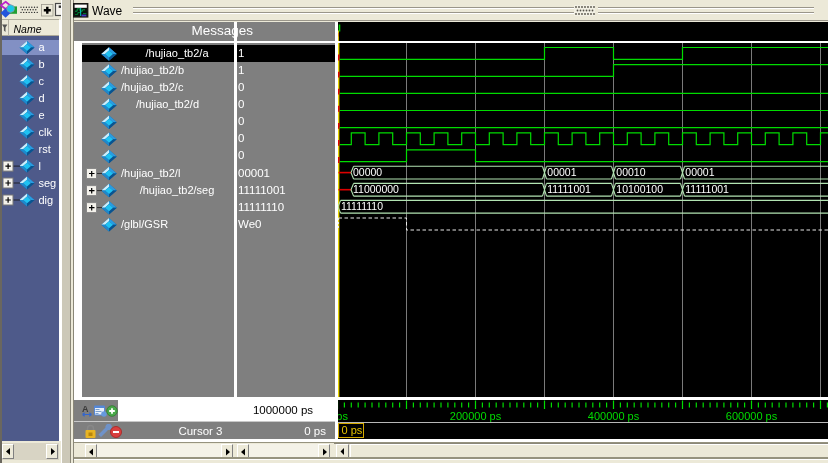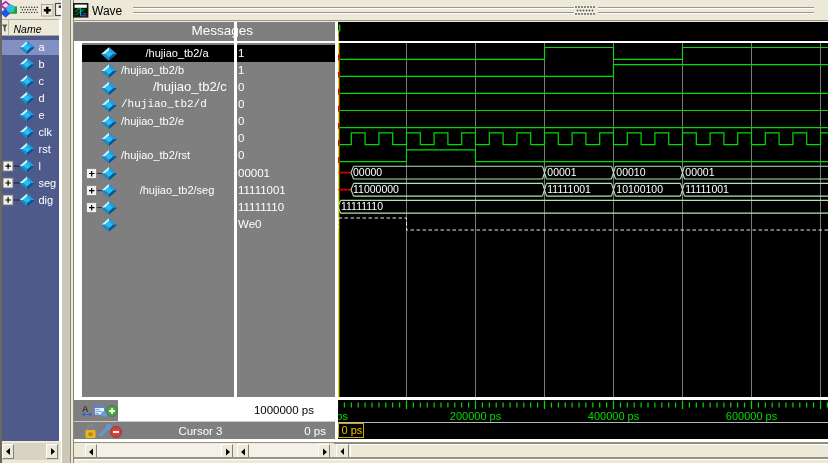--- a/index.html
+++ b/index.html
@@ -228,33 +228,33 @@
   <div class="abs" style="left:233.5px;top:21.5px;width:3.5px;height:419.5px;background:#fff;"></div>
   <div class="abs" style="left:237px;top:43px;width:97.5px;height:353.5px;background:#7f7f7f;"></div>
   <div class="abs" style="left:334.5px;top:21.5px;width:3.5px;height:419.5px;background:#fff;"></div>
 
   <div style="position:absolute;left:82px;top:45.3px;width:151.5px;height:16.8px;background:#000;"></div>
     <div style="position:absolute;left:237px;top:45.3px;width:97.5px;height:16.8px;background:#000;"></div>
     <div style="position:absolute;left:121px;top:46.0px;width:112px;height:14px;line-height:14px;font-size:11px;color:#fff;white-space:nowrap;overflow:hidden;text-align:center;">/hujiao_tb2/a</div>
     <div style="position:absolute;left:238px;top:46.0px;width:95px;height:14px;line-height:14px;font-size:11.5px;color:#fff;white-space:nowrap;">1</div>
     <div style="position:absolute;left:121px;top:63.1px;width:112px;height:14px;line-height:14px;font-size:11px;color:#fff;white-space:nowrap;overflow:hidden;">/hujiao_tb2/b</div>
     <div style="position:absolute;left:238px;top:63.1px;width:95px;height:14px;line-height:14px;font-size:11.5px;color:#fff;white-space:nowrap;">1</div>
-    <div style="position:absolute;left:121px;top:80.1px;width:112px;height:14px;line-height:14px;font-size:13px;color:#fff;white-space:nowrap;overflow:hidden;margin-left:32px;">/hujiao_tb2/c</div>
+    <div style="position:absolute;left:121px;top:80.1px;width:112px;height:14px;line-height:14px;font-size:11px;color:#fff;white-space:nowrap;overflow:hidden;">/hujiao_tb2/c</div>
     <div style="position:absolute;left:238px;top:80.1px;width:95px;height:14px;line-height:14px;font-size:11.5px;color:#fff;white-space:nowrap;">0</div>
-    <div style="position:absolute;left:121px;top:97.2px;width:112px;height:14px;line-height:14px;font-size:11px;color:#fff;white-space:nowrap;overflow:hidden;font-family:Liberation Mono, monospace;">/hujiao_tb2/d</div>
+    <div style="position:absolute;left:136px;top:97.2px;width:112px;height:14px;line-height:14px;font-size:11px;color:#fff;white-space:nowrap;overflow:hidden;">/hujiao_tb2/d</div>
     <div style="position:absolute;left:238px;top:97.2px;width:95px;height:14px;line-height:14px;font-size:11.5px;color:#fff;white-space:nowrap;">0</div>
-    <div style="position:absolute;left:121px;top:114.3px;width:112px;height:14px;line-height:14px;font-size:11px;color:#fff;white-space:nowrap;overflow:hidden;">/hujiao_tb2/e</div>
     <div style="position:absolute;left:238px;top:114.3px;width:95px;height:14px;line-height:14px;font-size:11.5px;color:#fff;white-space:nowrap;">0</div>
     <div style="position:absolute;left:238px;top:131.3px;width:95px;height:14px;line-height:14px;font-size:11.5px;color:#fff;white-space:nowrap;">0</div>
-    <div style="position:absolute;left:121px;top:148.4px;width:112px;height:14px;line-height:14px;font-size:11px;color:#fff;white-space:nowrap;overflow:hidden;">/hujiao_tb2/rst</div>
     <div style="position:absolute;left:238px;top:148.4px;width:95px;height:14px;line-height:14px;font-size:11.5px;color:#fff;white-space:nowrap;">0</div>
+    <div style="position:absolute;left:121px;top:165.5px;width:112px;height:14px;line-height:14px;font-size:11px;color:#fff;white-space:nowrap;overflow:hidden;">/hujiao_tb2/l</div>
     <div style="position:absolute;left:238px;top:165.5px;width:95px;height:14px;line-height:14px;font-size:11.5px;color:#fff;white-space:nowrap;">00001</div>
     <div style="position:absolute;left:121px;top:182.6px;width:112px;height:14px;line-height:14px;font-size:11px;color:#fff;white-space:nowrap;overflow:hidden;text-align:center;">/hujiao_tb2/seg</div>
     <div style="position:absolute;left:238px;top:182.6px;width:95px;height:14px;line-height:14px;font-size:11.5px;color:#fff;white-space:nowrap;">11111001</div>
     <div style="position:absolute;left:238px;top:199.6px;width:95px;height:14px;line-height:14px;font-size:11.5px;color:#fff;white-space:nowrap;">11111110</div>
+    <div style="position:absolute;left:121px;top:216.7px;width:112px;height:14px;line-height:14px;font-size:11px;color:#fff;white-space:nowrap;overflow:hidden;">/glbl/GSR</div>
     <div style="position:absolute;left:238px;top:216.7px;width:95px;height:14px;line-height:14px;font-size:11.5px;color:#fff;white-space:nowrap;">We0</div>
   <svg style="position:absolute;left:0;top:0" width="340" height="245" viewBox="0 0 340 245">
       <g>
         <polygon points="109,47.25 116.75,54.0 109,60.75 101.25,54.0" fill="#10619e"></polygon>
         <polygon points="109,47.25 101.25,54.0 104.97,54.0 109,50.49" fill="#cdeefb"></polygon>
         <polygon points="109,47.25 116.75,54.0 113.03,54.0 109,50.49" fill="#2b9ce0"></polygon>
         <polygon points="109,60.75 101.25,54.0 104.97,54.0 109,57.51" fill="#2088cc"></polygon>
         <polygon points="109,60.75 116.75,54.0 113.03,54.0 109,57.51" fill="#0a5490"></polygon>
         <polygon points="109,50.49 113.03,54.0 109,57.51 104.97,54.0" fill="#1fc2f2"></polygon>
       </g>
@@ -416,21 +416,21 @@
     <rect x="12" y="1.5" width="11" height="10" rx="1" fill="#5588d8"></rect>
     <rect x="13" y="4" width="9" height="6.5" fill="#e8f0fa"></rect>
     <path d="M13.5,5.5 h4 M13.5,7.5 h6 M13.5,9.5 h3" stroke="#7aa0d0" stroke-width="1"></path>
     <circle cx="22" cy="10" r="2.8" fill="#6699dd"></circle>
     <circle cx="30" cy="7" r="5.3" fill="#4aa84a" stroke="#2d7a2d" stroke-width="0.8"></circle>
     <path d="M27.2,7 H32.8 M30,4.2 V9.8" stroke="#fff" stroke-width="1.8"></path>
   </svg>
   <div class="abs" style="left:117.5px;top:399.5px;width:116px;height:21.5px;background:#fff;"></div>
   <div class="abs" style="left:120px;top:422px;width:102.5px;height:15px;font-size:11.5px;color:#000;text-align:left;">Now</div>
   <div class="abs" style="left:237px;top:399.5px;width:97.5px;height:21.5px;background:#fff;"></div>
-  <div class="abs" style="left:228px;top:404px;width:86px;height:15px;font-size:11.5px;color:#000;text-align:right;">1000000 ps</div>
+  <div class="abs" style="left:240px;top:404px;width:86px;height:15px;font-size:11.5px;color:#000;text-align:center;">1000000 ps</div>
 
   <div class="abs" style="left:338px;top:399.5px;width:490px;height:23px;background:#000;"></div>
   <svg style="position:absolute;left:338px;top:399.5px" width="490" height="23" viewBox="0 0 490 23">
       <line x1="-0.5" y1="0.5" x2="-0.5" y2="9" stroke="#00dc00" stroke-width="1.2"></line>
 <line x1="6.4" y1="2.5" x2="6.4" y2="7.5" stroke="#00dc00" stroke-width="1.2"></line>
 <line x1="13.3" y1="2.5" x2="13.3" y2="7.5" stroke="#00dc00" stroke-width="1.2"></line>
 <line x1="20.2" y1="2.5" x2="20.2" y2="7.5" stroke="#00dc00" stroke-width="1.2"></line>
 <line x1="27.1" y1="2.5" x2="27.1" y2="7.5" stroke="#00dc00" stroke-width="1.2"></line>
 <line x1="34.0" y1="2.5" x2="34.0" y2="7.5" stroke="#00dc00" stroke-width="1.2"></line>
 <line x1="40.9" y1="2.5" x2="40.9" y2="7.5" stroke="#00dc00" stroke-width="1.2"></line>

